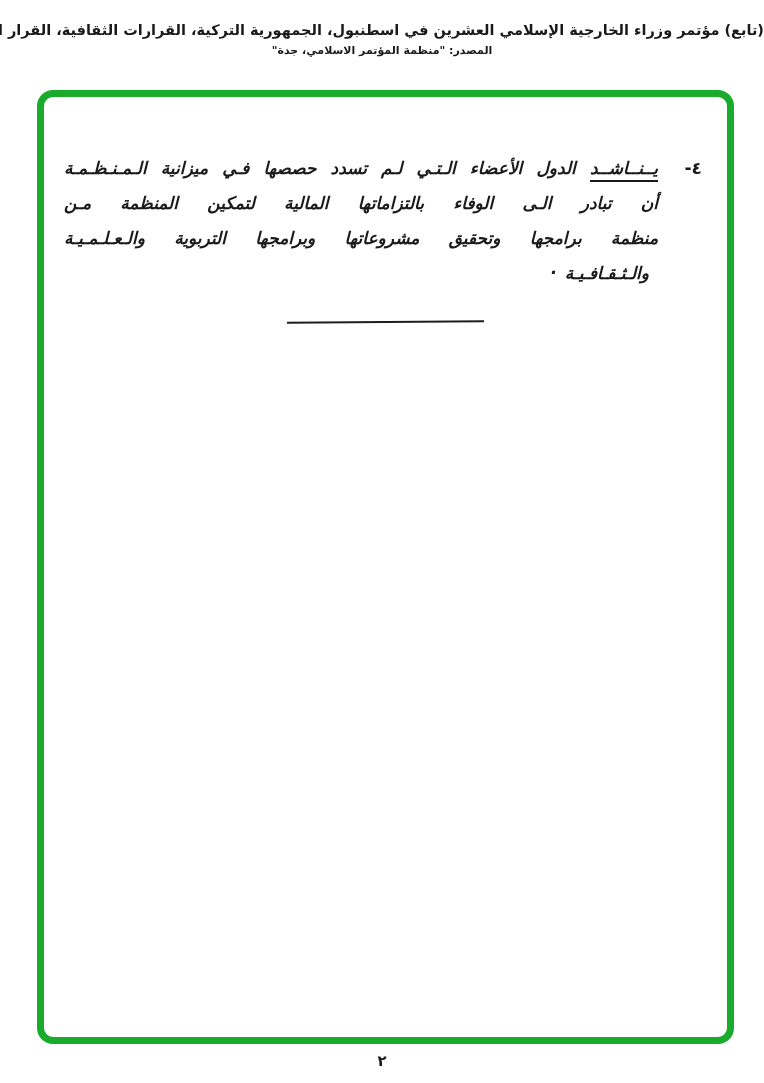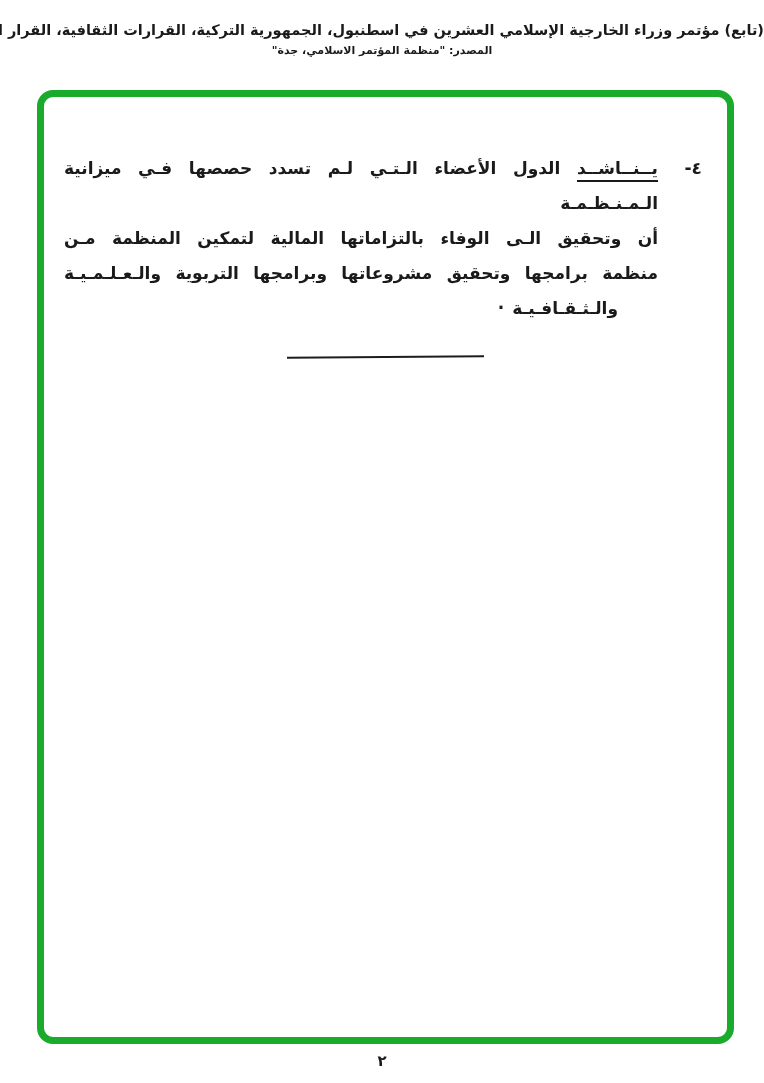--- a/index.html
+++ b/index.html
@@ -42,31 +42,31 @@
     padding: 54px 25px 0 20px;
     font-size: 17px;
     font-weight: bold;
     color: #1a1a1a;
   }
   .clause .num {
     flex: 0 0 44px;
     width: 44px;
     line-height: 35px;
   }
-  .clause .text { flex: 1; min-width: 0; }
+  .clause .text { flex: 1; min-width: 0; font-style: italic; }
   .line {
     line-height: 35px;
     text-align: justify;
     text-align-last: justify;
     word-spacing: 2px;
   }
   .line.last {
     text-align: right;
     text-align-last: right;
-    margin-right: 40px;
+    margin-right: 9px;
   }
   .underlined {
     border-bottom: 2px solid #1a1a1a;
     padding-bottom: 2px;
   }
   .separator {
     width: 197px;
     height: 2px;
     background: #1c1c1c;
     margin: 30px auto 0;
@@ -90,21 +90,21 @@
 </header>
 
 <div class="frame" style="border-color: rgb(26, 171, 44);">
   <div class="clause">
     <span class="num">٤-</span>
     <div class="text">
       <div class="line">
         <span class="underlined">يــنــاشــد</span>
         <span>الدول الأعضاء الـتـي لـم تسدد حصصها فـي ميزانية الـمـنـظـمـة</span>
       </div>
-      <div class="line">أن وتحقيق الـى الوفاء بالتزاماتها المالية لتمكين المنظمة مـن</div>
+      <div class="line">أن تبادر الـى الوفاء بالتزاماتها المالية لتمكين المنظمة مـن</div>
       <div class="line">منظمة برامجها وتحقيق مشروعاتها وبرامجها التربوية والـعـلـمـيـة</div>
       <div class="line last">والـثـقـافـيـة ·</div>
     </div>
   </div>
   <div class="separator"></div>
 </div>
 
 <div class="pagenum">٢</div>
 
 </body></html>

